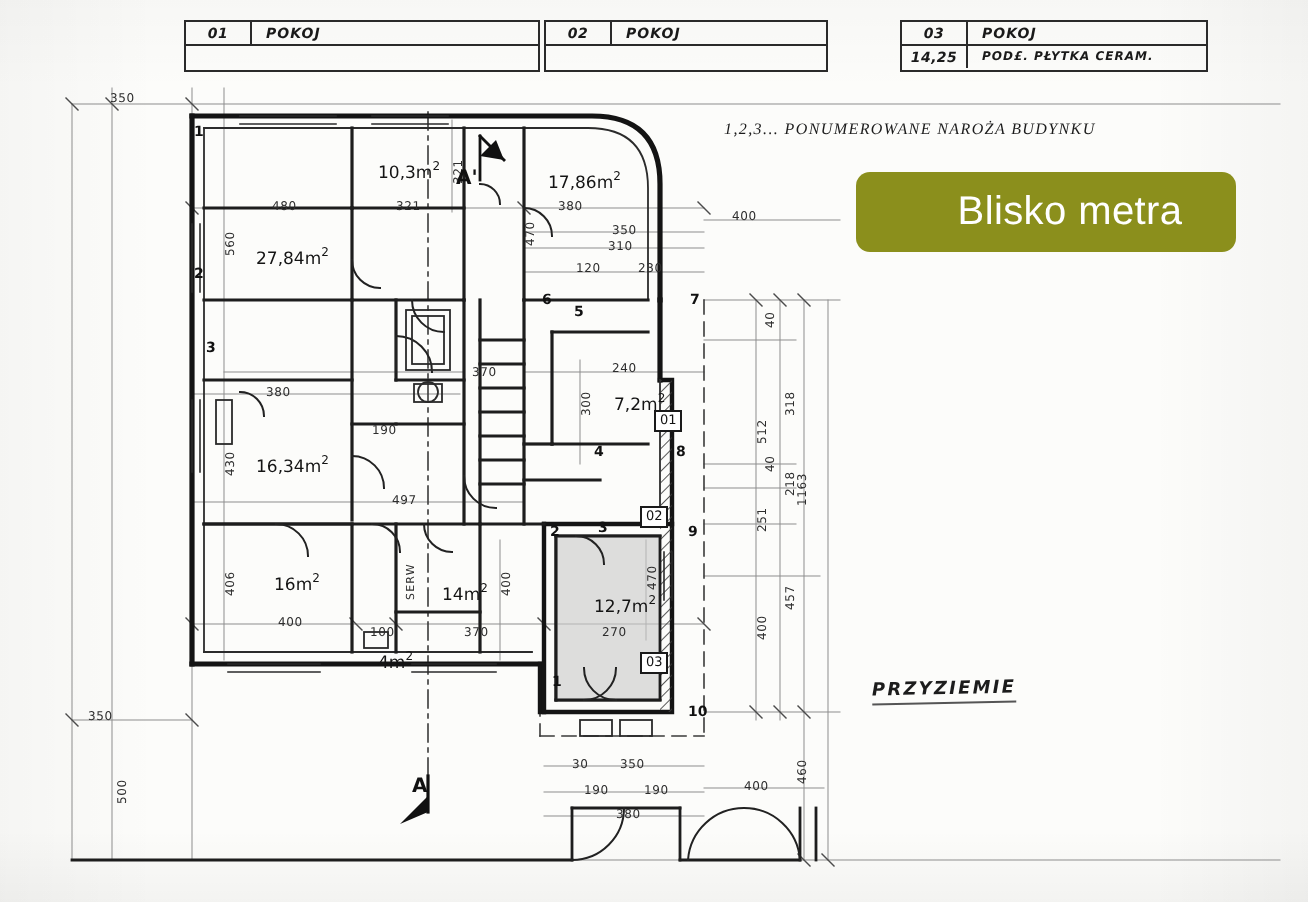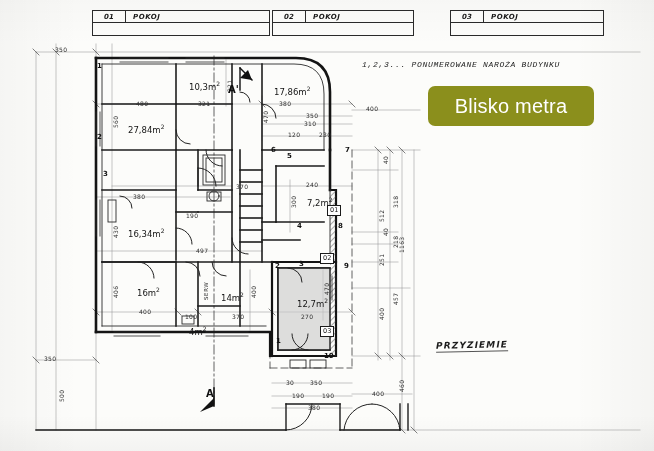--- a/index.html
+++ b/index.html
@@ -42,40 +42,41 @@
     letter-spacing:.55px;font-weight:700;white-space:nowrap;
   }
   .legend .lrow.bot .ltxt{font-size:6px;letter-spacing:.5px;}
   #legend1{left:92px;top:10px;width:176px;height:24px;}
   #legend2{left:272px;top:10px;width:140px;height:24px;}
   #legend3{left:450px;top:10px;width:152px;height:24px;}
 
   
   #note-corners{
     position:absolute;left:362px;top:60px;
-    font-family:Liberation Mono, monospace;
+    font-family:Liberation Serif, serif;
     font-size:8px;font-style:italic;letter-spacing:.7px;white-space:nowrap;
     color:#1c1c1c;
   }
   #note-level{
     position:absolute;left:436px;top:340px;
     font-family:"DejaVu Sans", sans-serif;
     font-size:9px;font-style:italic;font-weight:700;letter-spacing:1.1px;
     color:#1c1c1c;
     transform:rotate(-1.2deg);
   }
   #note-level .ul{border-bottom:1px solid #555;padding-bottom:1px;}
 
   
   #badge{
     position:absolute;left:428px;top:86px;width:166px;height:40px;
     border-radius:7px;
     display:flex;align-items:center;justify-content:center;
     color:#ffffff;font-size:20px;letter-spacing:.2px;
     font-family:"Liberation Sans", sans-serif;
+    padding-left:24px;
   }
 
   
   .area{
     position:absolute;font-family:"DejaVu Sans", sans-serif;
     font-size:8.5px;color:#141414;white-space:nowrap;
   }
   .area sup{font-size:6px;vertical-align:super;}
   .dim{
     position:absolute;font-family:"DejaVu Sans", sans-serif;
@@ -359,20 +360,24 @@
   <div class="lrow top">
     <div class="lnum">02</div>
     <div class="ltxt">POKOJ</div>
   </div>
 </div>
 
 <div class="legend" id="legend3">
   <div class="lrow top">
     <div class="lnum">03</div>
     <div class="ltxt">POKOJ</div>
+  </div>
+  <div class="lrow bot">
+    <div class="lnum">14,25</div>
+    <div class="ltxt">POD£. PŁYTKA CERAM.</div>
   </div>
 </div>
 
 <div id="note-corners">1,2,3...  PONUMEROWANE NAROŻA BUDYNKU</div>
 <div id="note-level">
   <span class="ul">PRZYZIEMIE</span>
 </div>
 
 <div id="badge" style="background: rgb(139, 143, 28); color: rgb(255, 255, 255);">
   <span>Blisko metra</span>
@@ -438,20 +443,20 @@
     <div class="vlabel" style="left: 203px; top: 300px;">SERW</div>
     <div class="cnum" style="left: 97px; top: 62px;">1</div>
     <div class="cnum" style="left: 97px; top: 133px;">2</div>
     <div class="cnum" style="left: 103px; top: 170px;">3</div>
     <div class="cnum" style="left: 297px; top: 222px;">4</div>
     <div class="cnum" style="left: 287px; top: 152px;">5</div>
     <div class="cnum" style="left: 271px; top: 146px;">6</div>
     <div class="cnum" style="left: 345px; top: 146px;">7</div>
     <div class="cnum" style="left: 338px; top: 222px;">8</div>
     <div class="cnum" style="left: 344px; top: 262px;">9</div>
-    <div class="cnum" style="left: 324px; top: 352px;">10</div>
+    <div class="cnum" style="left: 344px; top: 352px;">10</div>
     <div class="cnum" style="left: 275px; top: 262px;">2</div>
     <div class="cnum" style="left: 299px; top: 260px;">3</div>
     <div class="cnum" style="left: 276px; top: 337px;">1</div>
   </div>
 
 <div class="secmark" style="left:228px;top:84px">A'</div>
 <div class="secmark" style="left:206px;top:388px">A</div>
 
 </body></html>

